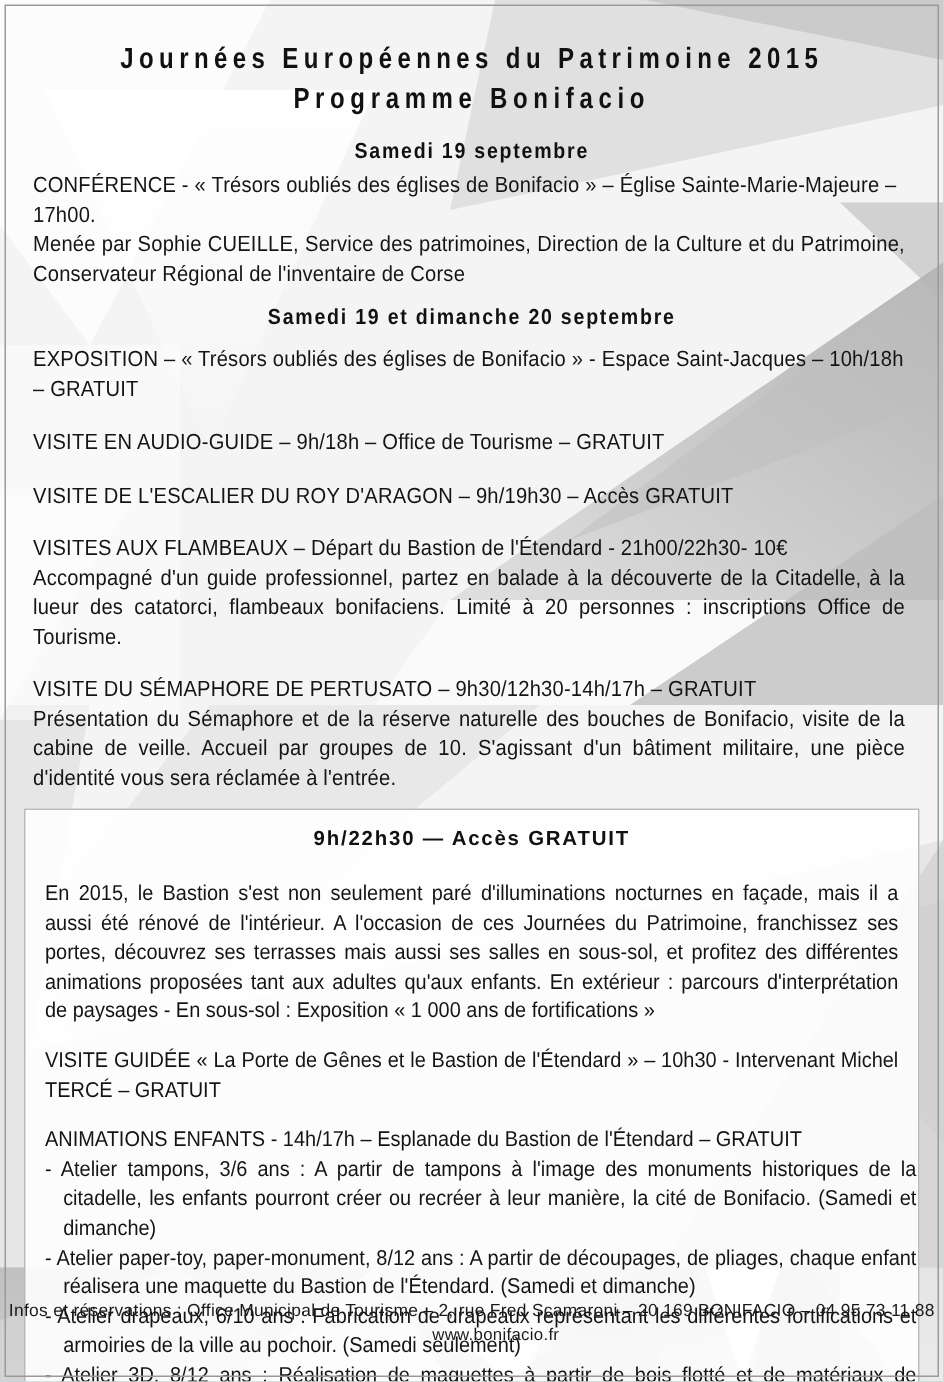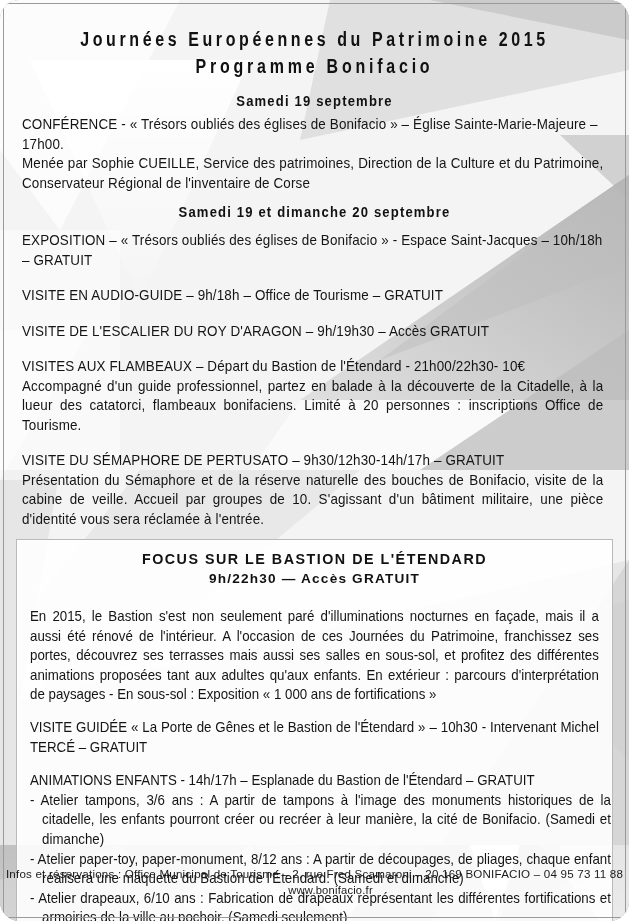--- a/index.html
+++ b/index.html
@@ -8,21 +8,20 @@
     background: #ffffff;
   }
   .page {
     position: relative;
     width: 629px;
     height: 921px;
     overflow: hidden;
     background: #0f766e;
     font-family: "Liberation Sans", sans-serif;
     color: #141414;
-    border-radius: 20px;
   }
   
   .bg {
     position: absolute;
     inset: 0;
     z-index: 0;
     pointer-events: none;
   }
   .bg svg { display: block; width: 629px; height: 921px; }
 
@@ -245,21 +244,20 @@
 
     <p class="evt gap">VISITE DE L'ESCALIER DU ROY D'ARAGON – 9h/19h30 – Accès GRATUIT</p>
 
     <p class="evt gap">VISITES AUX FLAMBEAUX – Départ du Bastion de l'Étendard - 21h00/22h30- 10€</p>
     <p class="evt desc">Accompagné d'un guide professionnel, partez en balade à la découverte de la Citadelle, à la lueur des catatorci, flambeaux bonifaciens. Limité à 20 personnes : inscriptions Office de Tourisme.</p>
 
     <p class="evt gap">VISITE DU SÉMAPHORE DE PERTUSATO – 9h30/12h30-14h/17h – GRATUIT</p>
     <p class="evt desc">Présentation du Sémaphore et de la réserve naturelle des bouches de Bonifacio, visite de la cabine de veille. Accueil par groupes de 10. S'agissant d'un bâtiment militaire, une pièce d'identité vous sera réclamée à l'entrée.</p>
 
     <div class="focus-box">
-      <div class="focus-title">FOCUS SUR LE BASTION DE L'ÉTENDARD</div>
       <div class="focus-sub">9h/22h30  —  Accès GRATUIT</div>
       <p class="focus-p">En 2015, le Bastion s'est non seulement paré d'illuminations nocturnes en façade, mais il a aussi été rénové de l'intérieur. A l'occasion de ces Journées du Patrimoine, franchissez ses portes, découvrez ses terrasses mais aussi ses salles en sous-sol, et profitez des différentes animations proposées tant aux adultes qu'aux enfants. En extérieur : parcours d'interprétation de paysages - En sous-sol : Exposition « 1 000 ans de fortifications »</p>
       <p class="focus-p mt">VISITE GUIDÉE « La Porte de Gênes et le Bastion de l'Étendard » – 10h30 - Intervenant Michel TERCÉ – GRATUIT</p>
       <p class="focus-p mt2">ANIMATIONS ENFANTS - 14h/17h – Esplanade du Bastion de l'Étendard – GRATUIT</p>
       <p class="atelier">- Atelier tampons, 3/6 ans : A partir de tampons à l'image des monuments  historiques de la citadelle, les enfants pourront créer ou recréer à leur manière, la cité de Bonifacio. (Samedi et dimanche)</p>
       <p class="atelier">- Atelier paper-toy, paper-monument, 8/12 ans : A partir de découpages,  de pliages,  chaque enfant  réalisera une maquette du Bastion de l'Étendard. (Samedi et dimanche)</p>
       <p class="atelier">- Atelier drapeaux, 6/10 ans : Fabrication de drapeaux représentant les différentes fortifications et armoiries de la ville au pochoir. (Samedi seulement)</p>
       <p class="atelier">- Atelier 3D, 8/12 ans : Réalisation de maquettes à partir de bois flotté et de matériaux de récupération, autour du thème des fortifications. (Dimanche seulement)</p>
     </div>
 

